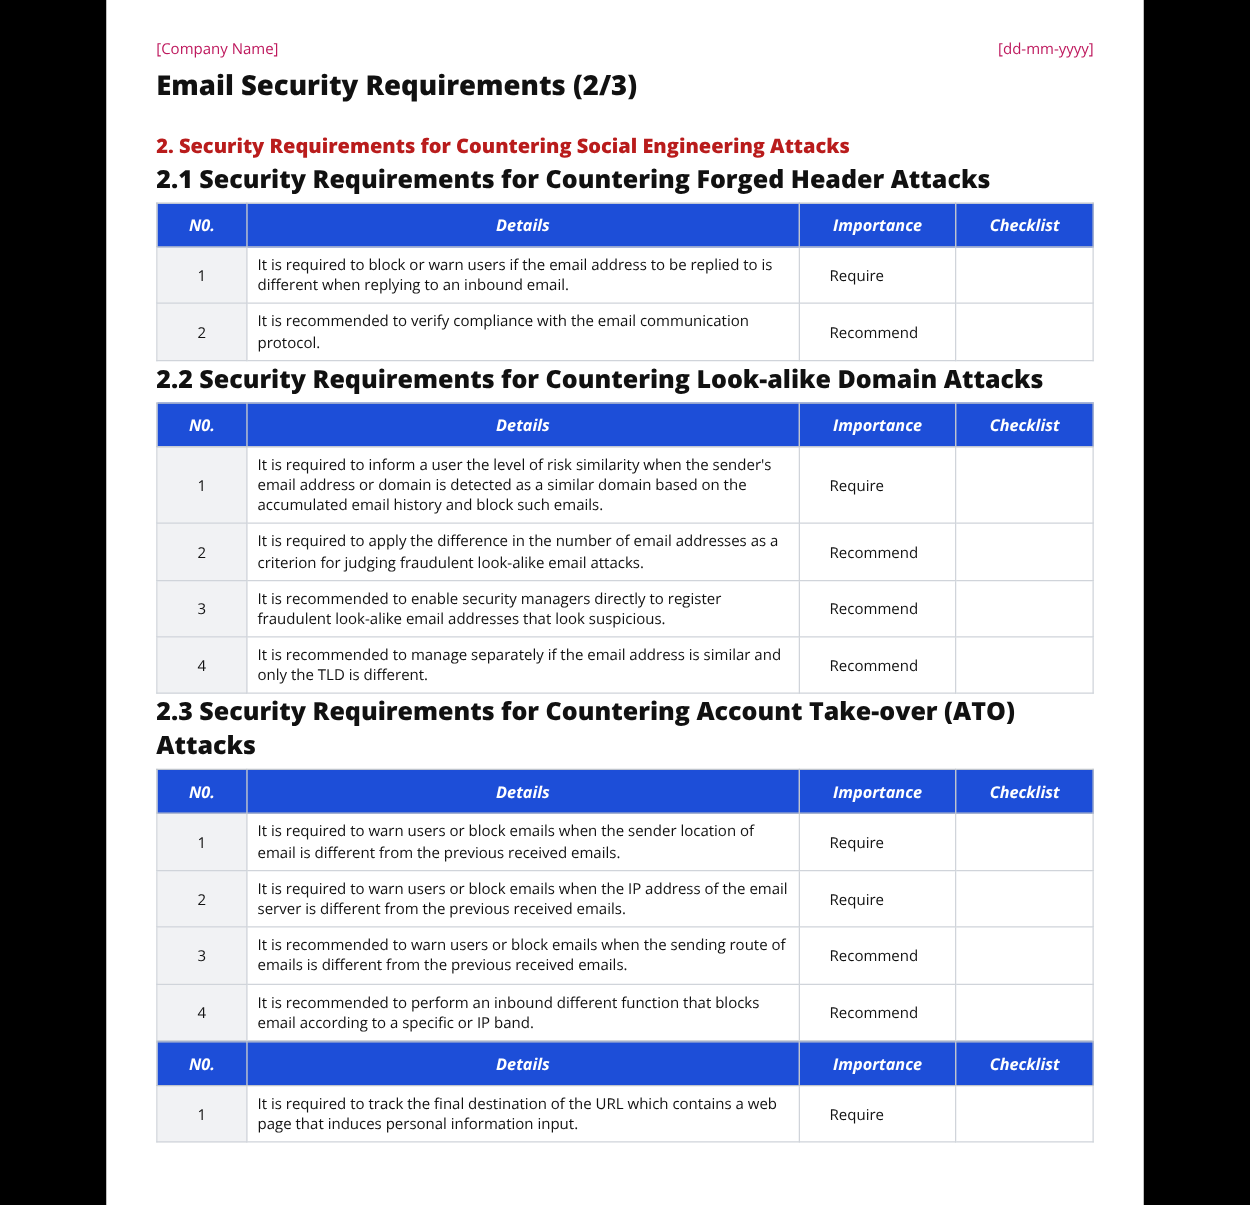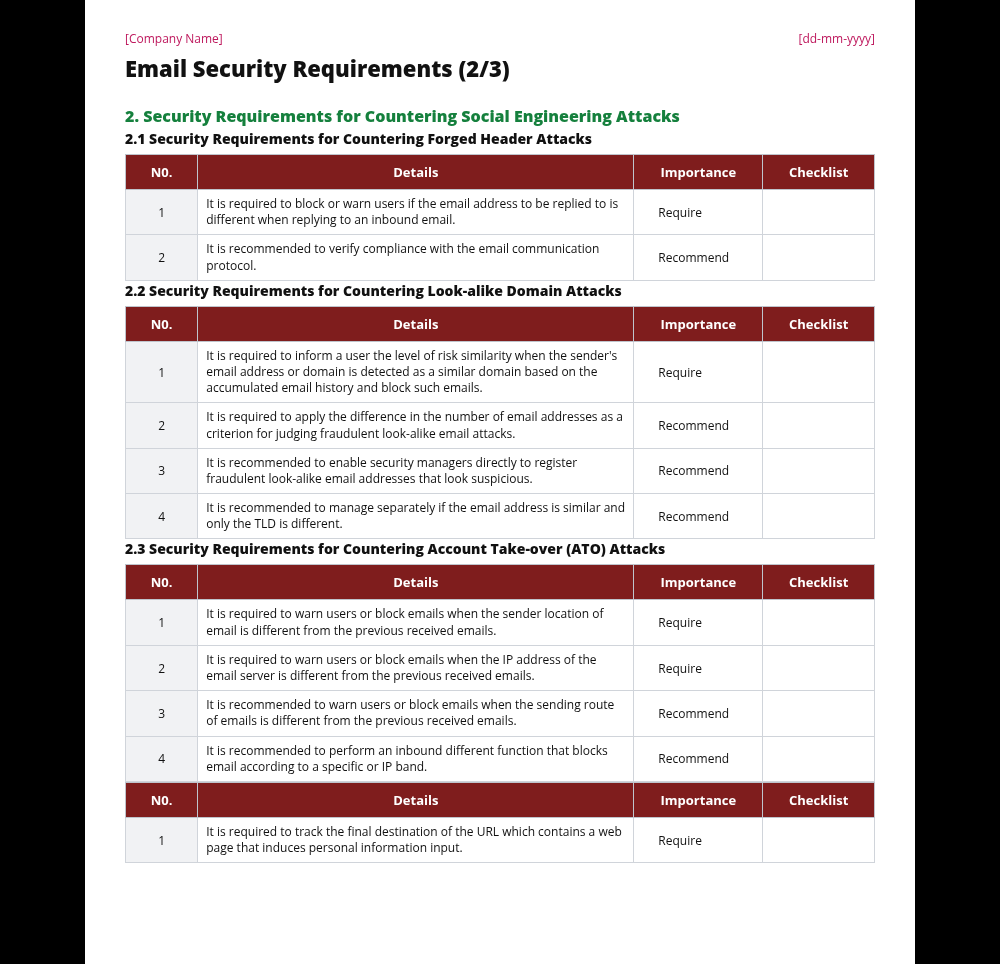--- a/index.html
+++ b/index.html
@@ -26,44 +26,45 @@
   }
   .page-title {
     font-size: 22px;
     font-weight: 800;
     color: #111;
     margin-bottom: 22px;
   }
   .section-heading {
     font-size: 16px;
     font-weight: 800;
-    color: #15803d;
+    color: #b91c1c;
     margin-top: 22px;
     margin-bottom: 2px;
   }
   .subsection-heading {
-    font-size: 14px;
+    font-size: 20px;
     font-weight: 800;
     color: #111;
     margin-bottom: 6px;
   }
   .gap { }
   table.req {
     width: 100%;
     border-collapse: collapse;
     font-size: 12px;
     color: #111;
   }
   table.req th {
-    background: #7f1d1d;
+    background: #1d4ed8;
     color: #fff;
     font-weight: 700;
     padding: 8px 23px;
     border: 1px solid #bfc4cc;
     font-size: 13px;
+    font-style: italic;
   }
   table.req td {
     border: 1px solid #d0d4da;
     padding: 6px 8px;
     vertical-align: middle;
   }
   table.req td.no {
     background: #f1f2f4;
     text-align: center;
     width: 40px;

